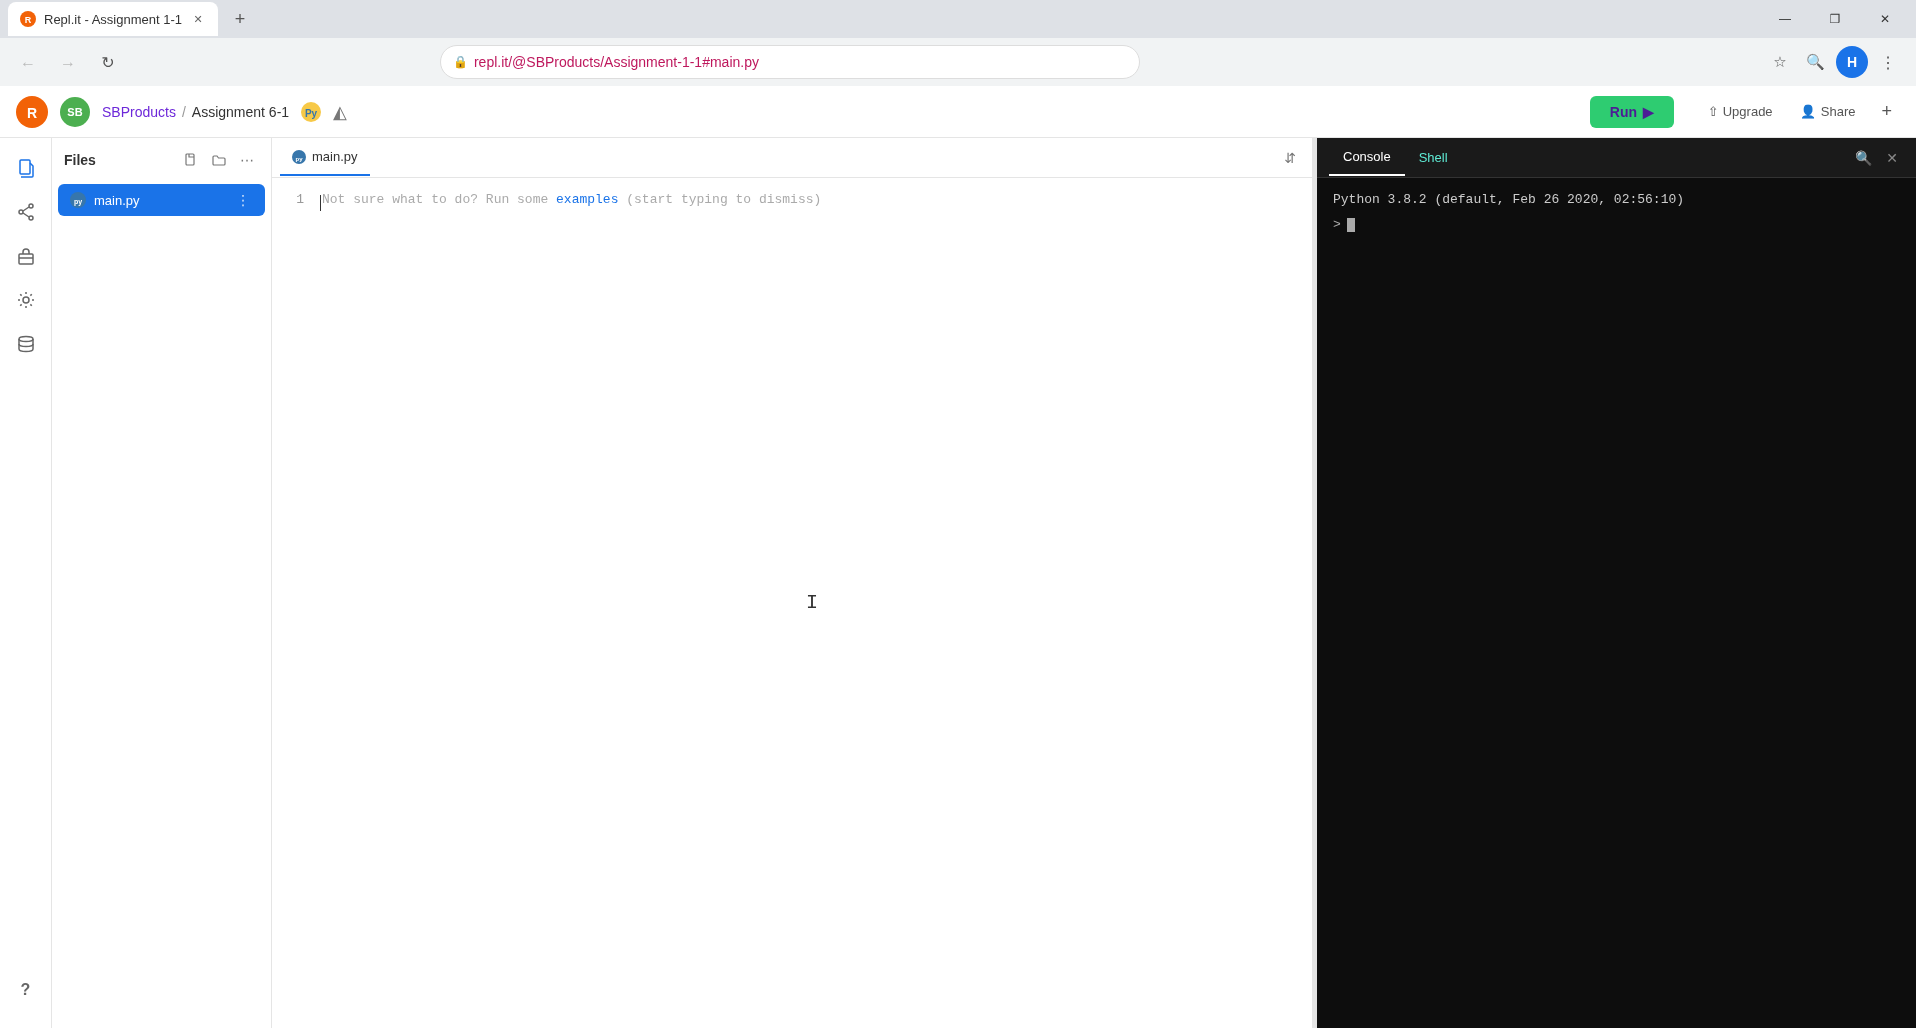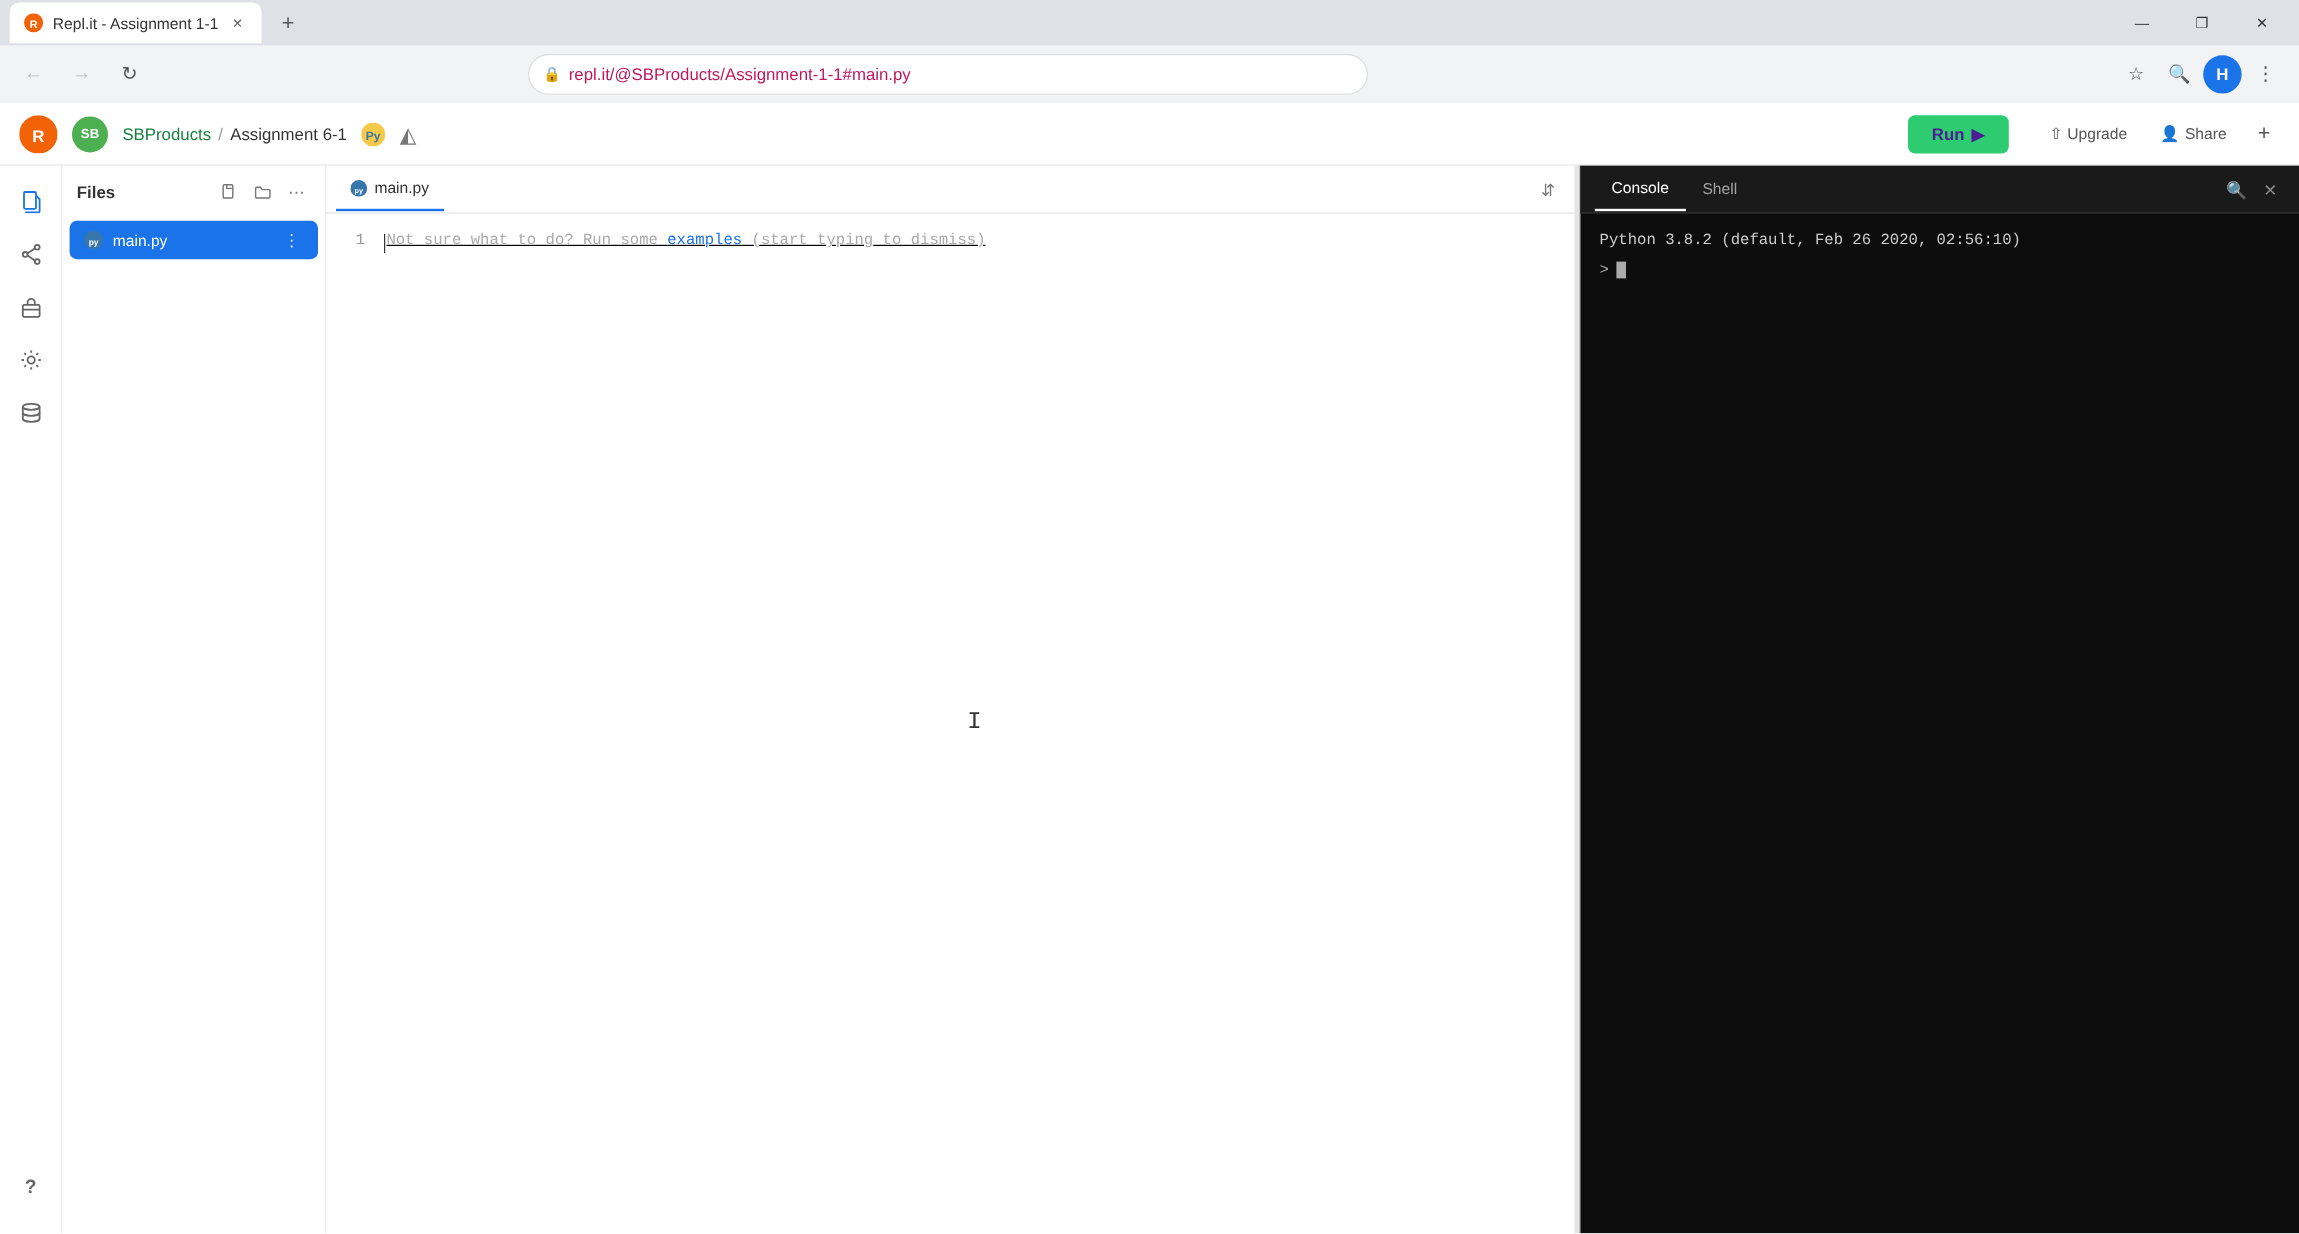--- a/index.html
+++ b/index.html
@@ -27,21 +27,21 @@
     .omnibox-icon-btn { width: 32px; height: 32px; border-radius: 50%; display: flex; align-items: center; justify-content: center; cursor: pointer; color: #555; font-size: 15px; }
     .profile-btn { width: 32px; height: 32px; border-radius: 50%; background: #1a73e8; color: #fff; font-weight: bold; font-size: 14px; display: flex; align-items: center; justify-content: center; cursor: pointer; }
     .ext-btn { width: 32px; height: 32px; border-radius: 50%; display: flex; align-items: center; justify-content: center; cursor: pointer; color: #555; font-size: 16px; }
 
     
     .app { display: flex; flex-direction: column; height: calc(1028px - 86px); }
 
     
     .app-header { display: flex; align-items: center; height: 52px; background: #fff; border-bottom: 1px solid #e5e5e5; padding: 0 16px; gap: 12px; }
     .breadcrumb { display: flex; align-items: center; gap: 6px; font-size: 14px; }
-    .breadcrumb-user { color: #15803d; font-weight: 500; cursor: pointer; }
+    .breadcrumb-user { color: #6d28d9; font-weight: 500; cursor: pointer; }
     .breadcrumb-sep { color: #999; }
     .breadcrumb-repl { color: #333; font-weight: 500; }
     .run-btn { margin-left: auto; background: #2ecc71; color: #4c1d95; border: none; border-radius: 6px; padding: 8px 20px; font-size: 14px; font-weight: 600; cursor: pointer; display: flex; align-items: center; gap: 6px; }
     .header-right { display: flex; align-items: center; gap: 8px; margin-left: 12px; }
     .upgrade-btn { display: flex; align-items: center; gap: 4px; color: #555; font-size: 13px; cursor: pointer; padding: 6px 10px; border-radius: 4px; }
     .share-btn { display: flex; align-items: center; gap: 4px; color: #555; font-size: 13px; cursor: pointer; padding: 6px 10px; border-radius: 4px; }
     .plus-btn { color: #555; font-size: 18px; cursor: pointer; padding: 4px 8px; }
 
     
     .main-layout { display: flex; flex: 1; overflow: hidden; }
@@ -67,32 +67,32 @@
     
     .editor-area { flex: 1; display: flex; flex-direction: column; background: #fff; }
     .editor-tabs { display: flex; align-items: center; border-bottom: 1px solid #e5e5e5; height: 40px; padding: 0 8px; }
     .editor-tab { display: flex; align-items: center; padding: 0 12px; height: 36px; font-size: 13px; color: #333; border-bottom: 2px solid #1a73e8; gap: 6px; }
     .editor-actions { margin-left: auto; }
     .editor-expand-btn { width: 28px; height: 28px; border-radius: 4px; display: flex; align-items: center; justify-content: center; cursor: pointer; color: #777; font-size: 14px; }
 
     .code-editor { flex: 1; display: flex; font-family: 'Courier New', Courier, monospace; font-size: 13px; overflow: auto; }
     .line-numbers { width: 40px; padding: 12px 8px; color: #999; text-align: right; user-select: none; font-size: 13px; line-height: 1.6; }
     .code-content { flex: 1; padding: 12px 8px; position: relative; }
-    .code-line { line-height: 1.6; display: flex; align-items: flex-end; text-decoration: underline; }
+    .code-line { line-height: 1.6; display: flex; align-items: flex-end; }
     .code-cursor { width: 1px; height: 16px; background: #333; display: inline-block; animation: blink 1s step-end infinite; margin-right: 1px; }
     @keyframes blink { 0%,100%{opacity:1;} 50%{opacity:0;} }
     .placeholder-text { color: #aaa; font-size: 13px; }
     .placeholder-link { color: #1a73e8; }
 
     
     .console-area { width: 600px; border-left: 1px solid #e5e5e5; display: flex; flex-direction: column; background: #0d0d0d; }
     .console-tabs { display: flex; align-items: center; background: #1a1a1a; border-bottom: 1px solid #333; height: 40px; padding: 0 12px; }
     .console-tab { padding: 0 14px; height: 36px; font-size: 13px; display: flex; align-items: center; cursor: pointer; }
     .console-tab.active { color: #fff; border-bottom: 2px solid #fff; }
-    .console-tab.inactive { color: #a3a3a3; }
+    .console-tab.inactive { color: #5eead4; }
     .console-tab-actions { margin-left: auto; display: flex; gap: 4px; }
     .console-action-btn { width: 24px; height: 24px; display: flex; align-items: center; justify-content: center; cursor: pointer; color: #888; font-size: 14px; }
     .console-content { flex: 1; padding: 12px 16px; color: #ccc; font-family: 'Courier New', Courier, monospace; font-size: 13px; line-height: 1.6; }
     .console-prompt { display: flex; align-items: center; gap: 6px; color: #ccc; margin-top: 4px; }
     .prompt-symbol { color: #aaa; }
     .prompt-cursor { width: 8px; height: 14px; background: #aaa; display: inline-block; }
 
     
     .editor-divider { width: 4px; background: #e5e5e5; cursor: col-resize; }
   </style>

